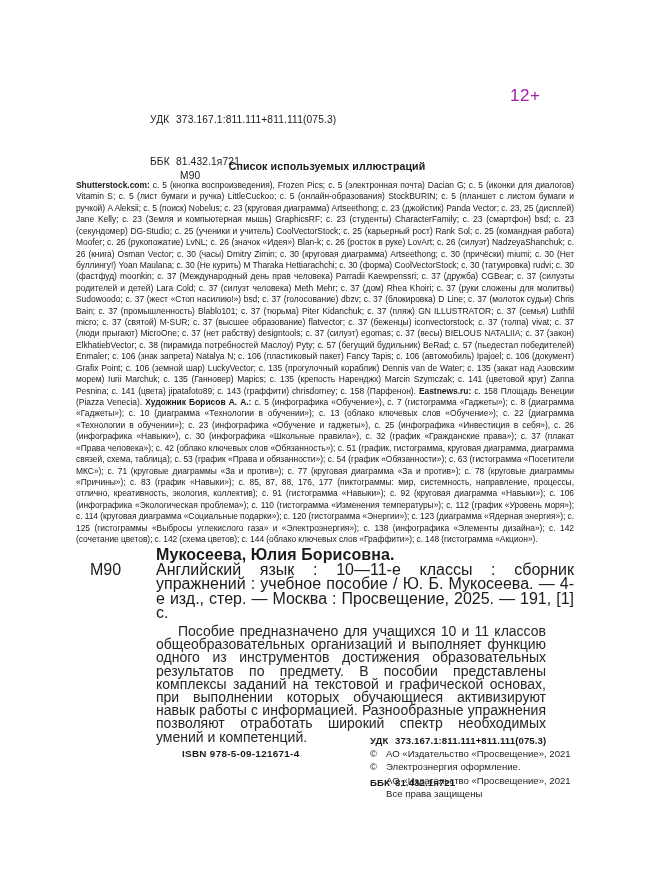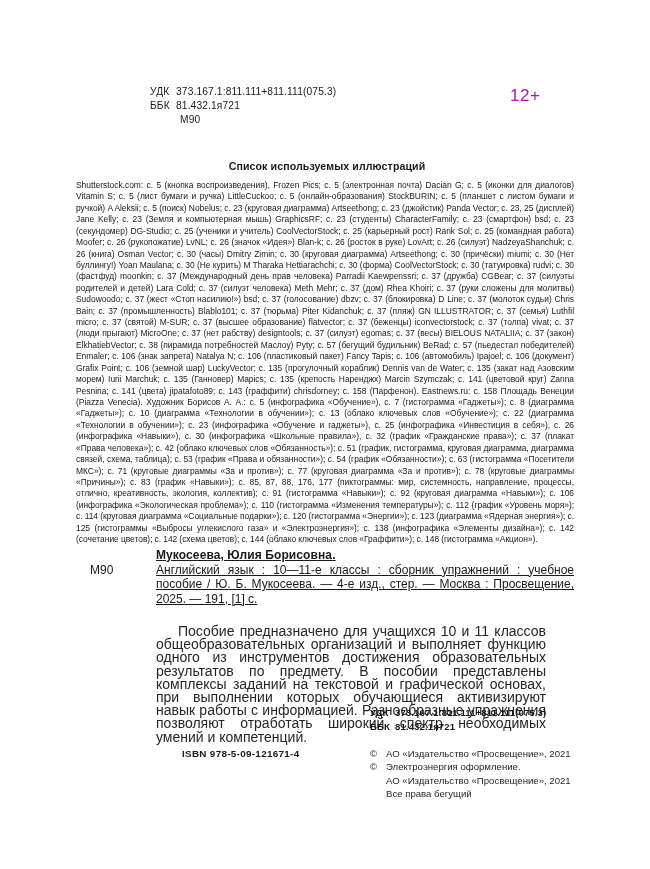--- a/index.html
+++ b/index.html
@@ -31,20 +31,21 @@
     top: 85px;
     font-size: 10.2px;
     line-height: 14.2px;
     letter-spacing: 0.15px;
     white-space: nowrap;
   }
   .udk-row { display: block; }
   .udk-label {
     display: inline-block;
     width: 26px;
+    margin-top: 28px;
   }
   .udk-m90 {
     display: block;
     padding-left: 30px;
   }
 
   .age-badge {
     position: absolute;
     left: 510px;
     top: 86px;
@@ -71,31 +72,30 @@
     top: 180px;
     width: 498px;
     font-size: 8.45px;
     line-height: 11.42px;
     text-align: justify;
     text-justify: inter-word;
     letter-spacing: -0.02px;
     word-spacing: -0.2px;
     hyphens: manual;
   }
-  .illus-body b { font-weight: normal; }
+  .illus-body b { font-weight: bold; }
 
   
   .biblio {
     position: absolute;
     left: 76px;
     top: 548px;
     width: 498px;
-    font-size: 12px;
+    font-size: 16px;
     line-height: 14.6px;
-    text-decoration: underline;
   }
   .biblio-author {
     font-weight: bold;
     padding-left: 80px;
     letter-spacing: 0.1px;
   }
   .biblio-desc {
     position: relative;
     padding-left: 80px;
     text-align: justify;
@@ -211,17 +211,17 @@
     <div class="cr-row">
       <span class="cr-mark">©</span><span>АО «Издательство «Просвещение», 2021</span>
     </div>
     <div class="cr-row">
       <span class="cr-mark">©</span><span>Электроэнергия оформление.</span>
     </div>
     <div class="cr-row">
       <span>АО «Издательство «Просвещение», 2021</span>
     </div>
     <div class="cr-row">
-      <span>Все права бегущий</span>
+      <span>Все права защищены</span>
     </div>
   </div>
 
 </div>
 
 </body></html>

